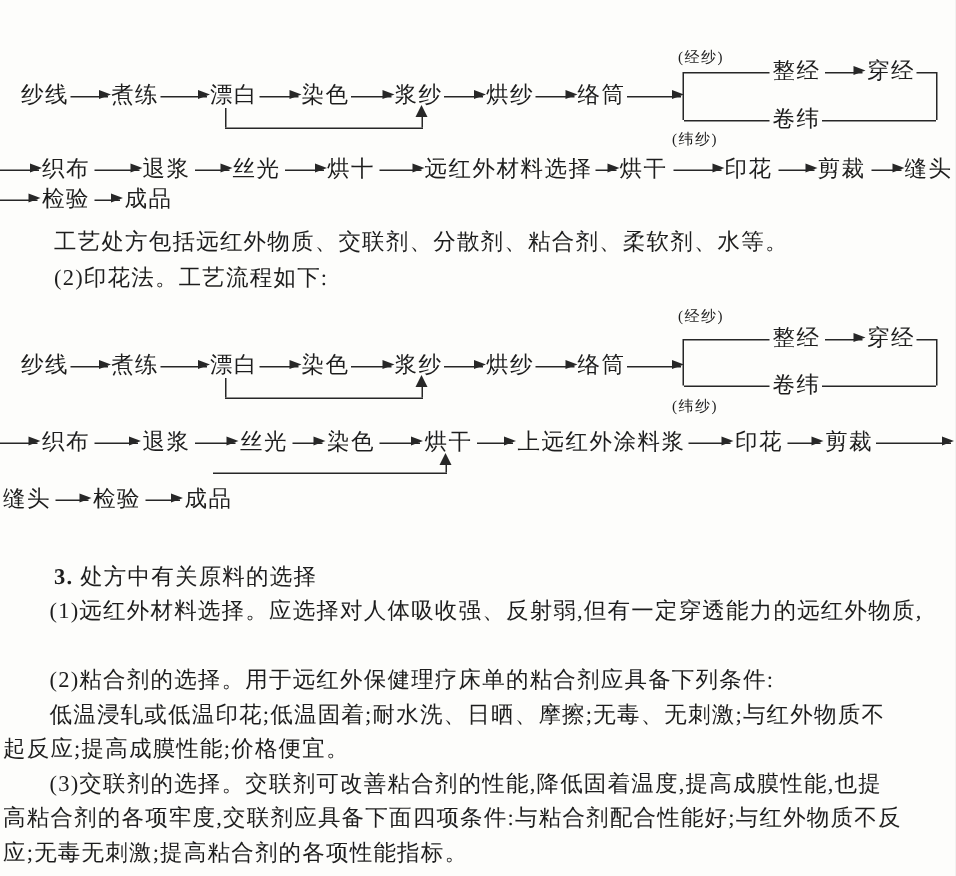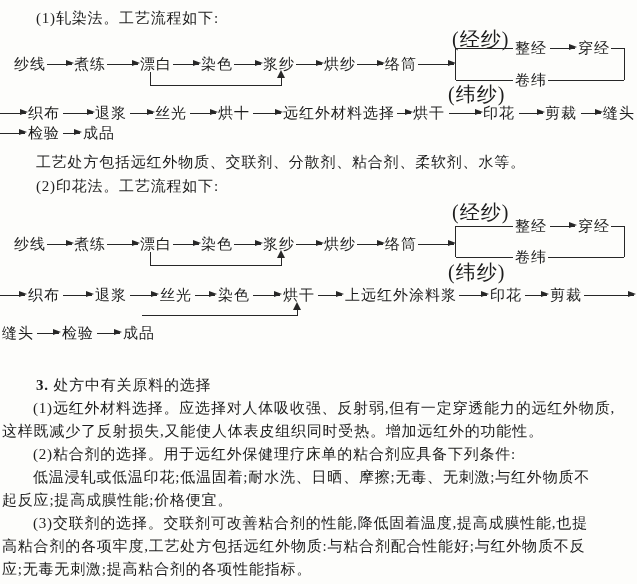--- a/index.html
+++ b/index.html
@@ -3,41 +3,40 @@
 <meta charset="utf-8">
 <style>
   html,body { margin:0; padding:0; background:#e8e8e8; }
   .page {
     position:relative; width:637px; height:584px; margin:0 auto;
     background:#fdfdfb; color:#1d1d1d; overflow:hidden;
     font-family:"Liberation Serif","DejaVu Serif",serif;
   }
   .t { position:absolute; font-size:15px; line-height:20px; letter-spacing:0.8px; white-space:nowrap; }
   .node { position:absolute; font-size:15px; line-height:20px; letter-spacing:1px; white-space:nowrap; }
-  .small { font-size:20px; }
+  .small { font-size:10px; }
   .bold { font-weight:bold; }
   .diagram { position:absolute; left:0; width:637px; }
   .arr { position:absolute; height:0; border-top:1.3px solid #272727; }
   .arr::after {
     content:""; position:absolute; right:-2px; top:-4.7px; width:0; height:0;
     border-top:3.8px solid transparent; border-bottom:3.8px solid transparent;
     border-left:8px solid #272727;
   }
   .hline { position:absolute; height:0; border-top:1.3px solid #272727; }
   .vline { position:absolute; width:0; border-left:1.3px solid #272727; }
   .uphead { position:absolute; width:0; height:0;
     border-left:4px solid transparent; border-right:4px solid transparent;
     border-bottom:8px solid #272727; }
 </style>
 </head>
 <body>
 
 <div class="page">
 
-  <div class="t" style="left:36px; top:8px;">(1)轧染法。工艺流程如下:</div>
 
   <div class="diagram" style="top:28px; height:120px;">
 
     <span class="node" style="left:14px;  top:26px;">纱线</span>
     <div class="arr" style="left:47px;  top:36px; width:25px;"></div>
     <span class="node" style="left:74px;  top:26px;">煮练</span>
     <div class="arr" style="left:107px; top:36px; width:31px;"></div>
     <span class="node" style="left:140px; top:26px;">漂白</span>
     <div class="arr" style="left:173px; top:36px; width:26px;"></div>
     <span class="node" style="left:201px; top:26px;">染色</span>
@@ -160,21 +159,20 @@
     <span class="node" style="left:123px; top:123px;">成品</span>
   </div>
 
 
   <div class="t" style="left:36px; top:375px;">
     <span class="bold">3.</span>
     <span>处方中有关原料的选择</span>
   </div>
 
   <div class="t" style="left:33px; top:398px;">(1)远红外材料选择。应选择对人体吸收强、反射弱,但有一定穿透能力的远红外物质,</div>
-  <div class="t" style="left:2px;  top:421px;">这样既减少了反射损失,又能使人体表皮组织同时受热。增加远红外的功能性。</div>
   <div class="t" style="left:33px; top:444px;">(2)粘合剂的选择。用于远红外保健理疗床单的粘合剂应具备下列条件:</div>
   <div class="t" style="left:33px; top:467px;">低温浸轧或低温印花;低温固着;耐水洗、日晒、摩擦;无毒、无刺激;与红外物质不</div>
   <div class="t" style="left:2px;  top:490px;">起反应;提高成膜性能;价格便宜。</div>
   <div class="t" style="left:33px; top:513px;">(3)交联剂的选择。交联剂可改善粘合剂的性能,降低固着温度,提高成膜性能,也提</div>
-  <div class="t" style="left:2px;  top:536px;">高粘合剂的各项牢度,工艺处方包括远红外物质:与粘合剂配合性能好;与红外物质不反</div>
+  <div class="t" style="left:2px;  top:536px;">高粘合剂的各项牢度,交联剂应具备下面四项条件:与粘合剂配合性能好;与红外物质不反</div>
   <div class="t" style="left:2px;  top:559px;">应;无毒无刺激;提高粘合剂的各项性能指标。</div>
 
 </div>
 
 </body></html>

